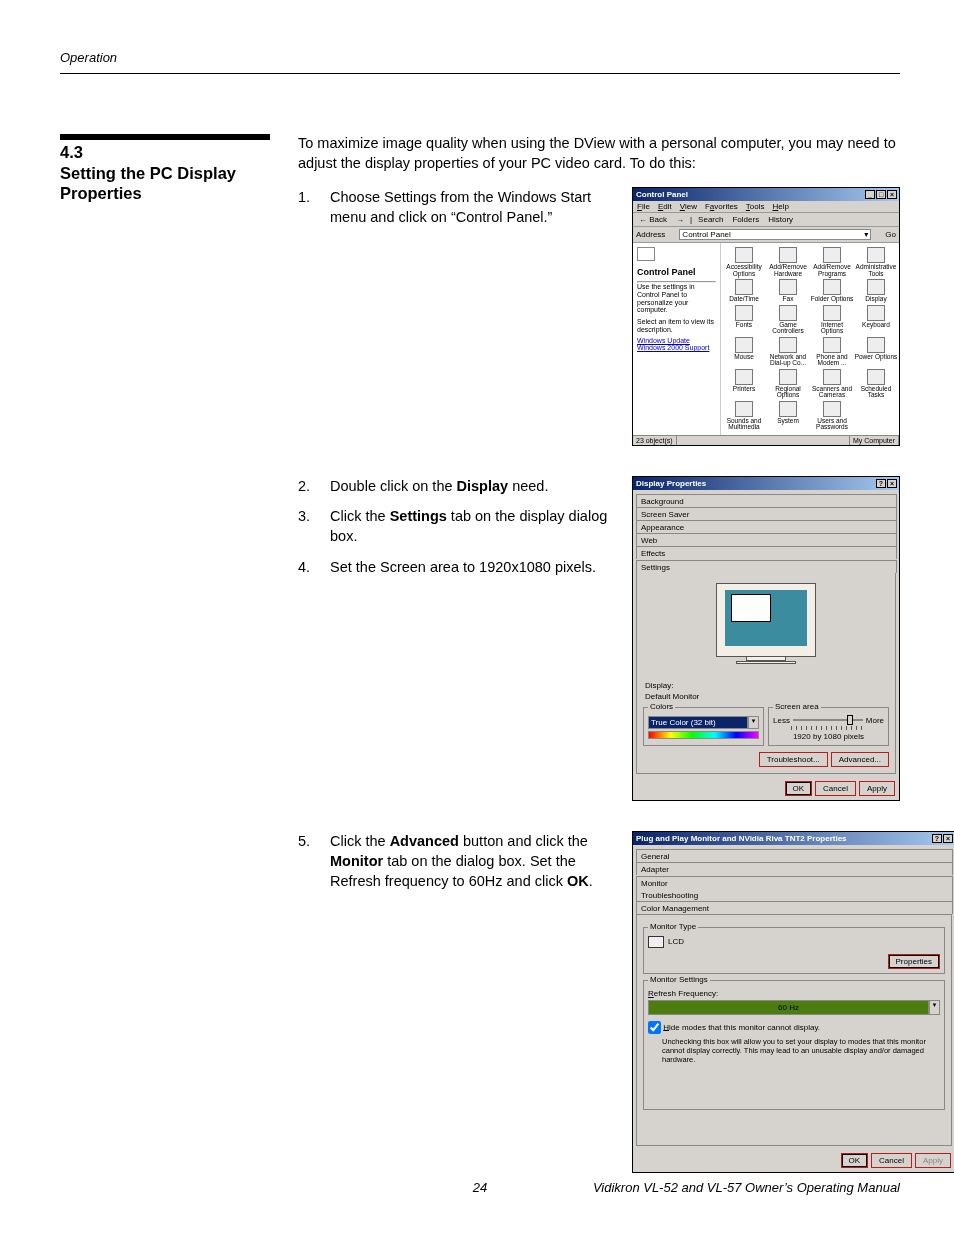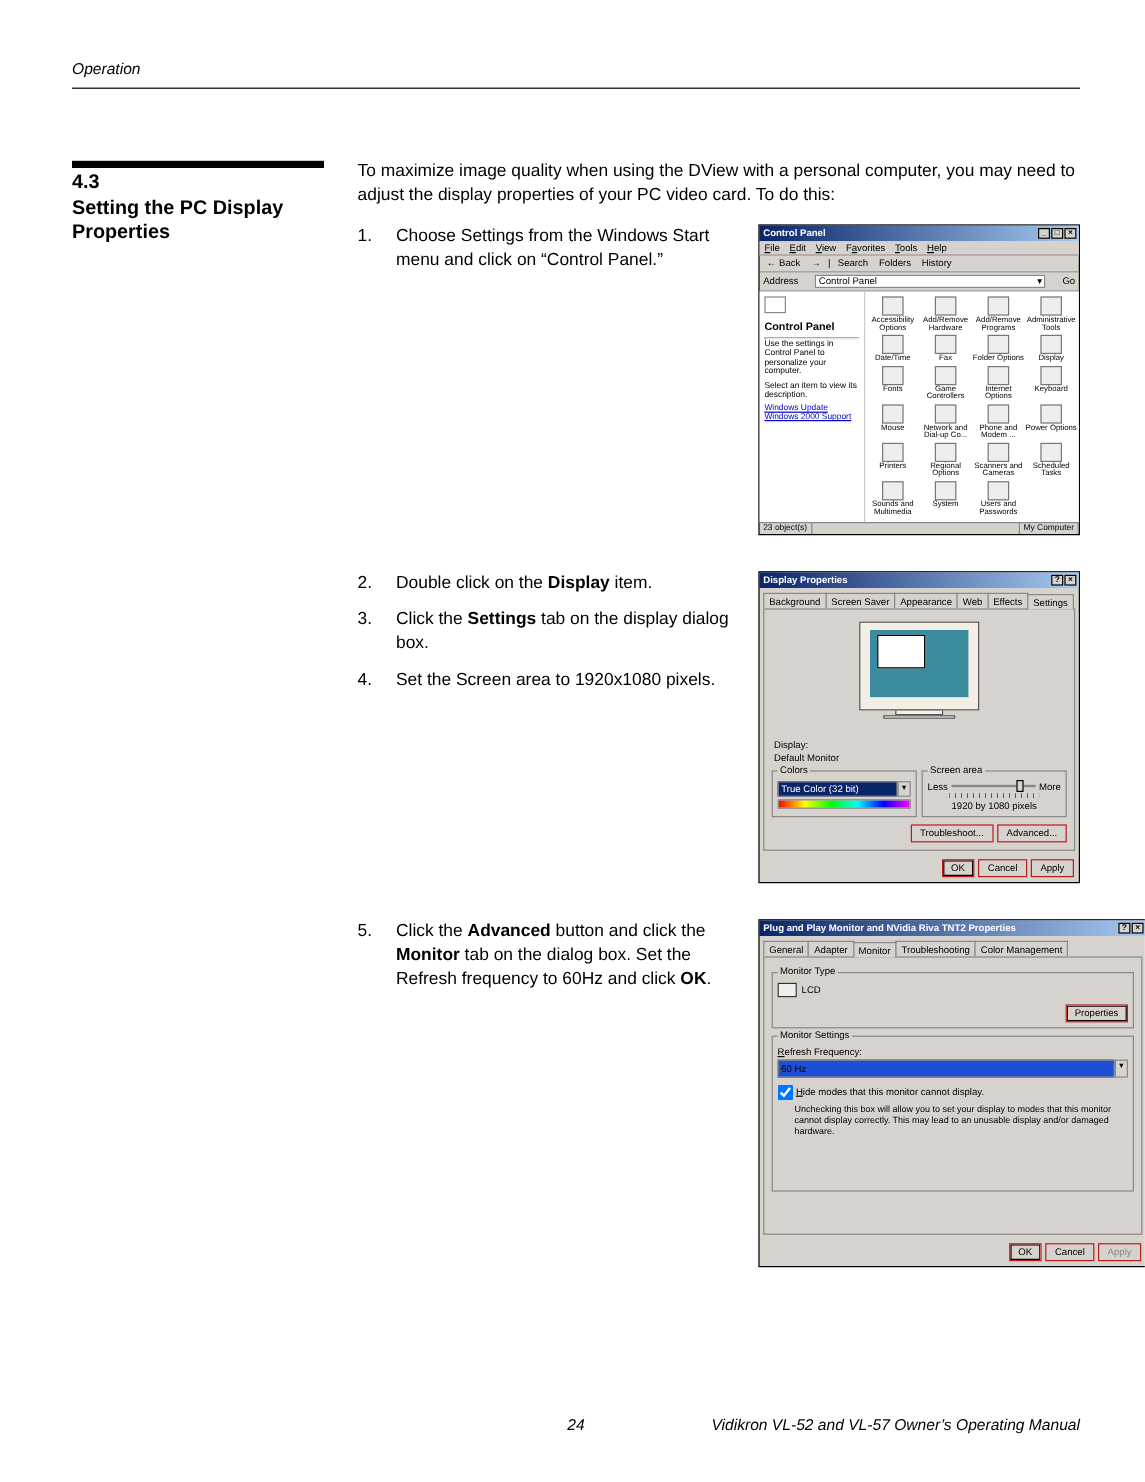--- a/index.html
+++ b/index.html
@@ -125,21 +125,21 @@
   .cp-item { text-align:center; font-size:6.5px; line-height:1; }
   .cp-item .ic {
     width:18px; height:16px; margin:0 auto 1px; border:1px solid #777; background:#eee;
   }
   .statusbar { display:flex; border-top:1px solid #888; font-size:7px; }
   .statusbar div { padding:1px 3px; border-right:1px solid #888; }
   .statusbar .grow { flex:1; }
 
   
   .fig2 { width: 268px; }
-  .tabstrip { display:flex; padding:4px 3px 0; gap:0; font-size:8px; }
+  .tabstrip { display:flex; padding:4px 3px 0; gap:0; font-size:8px;flex-direction:column; }
   .tab {
     padding:2px 4px 1px; border:1px solid #888; border-bottom:none;
     background:#d6d3ce; margin-right:-1px; position:relative;
   }
   .tab.active { background:#d6d3ce; top:1px; z-index:2; }
   .tabpane {
     margin:0 3px 3px; border:1px solid #888; background:#d6d3ce; padding:6px;
     position:relative; z-index:1;
   }
   .monitor-preview {
@@ -165,21 +165,21 @@
   .slider-ticks { height:4px; margin:1px 18px 0; background:repeating-linear-gradient(to right,#555 0 1px, transparent 1px 5px);}
   .btnrow { display:flex; justify-content:flex-end; gap:3px; margin-top:6px;}
   .wbtn { border:1px solid #b91c1c; background:#d6d3ce; padding:2px 7px; font-size:8px;}
   .wbtn.hl { box-shadow: inset 0 0 0 1px #000; }
   .dlg-btns { display:flex; justify-content:flex-end; gap:3px; padding:4px;}
 
   
   .fig3 { width: 324px; }
   .mon-ic { display:inline-block; width:16px; height:12px; border:1px solid #333; background:#eee; vertical-align:middle; margin-right:4px;}
   .combo3 { display:flex; margin-top:2px;}
-  .combo3 .sel3 { flex:1; background:#1d4ed8; border:1px solid #888; padding:2px; font-size:8px;}
+  .combo3 .sel3 { flex:1; background:#4d7c0f; border:1px solid #888; padding:2px; font-size:8px;text-align:center;}
   .combo3 .dd { width:11px; border:1px solid #888; background:#d6d3ce; text-align:center; font-size:7px;}
   .chk { margin-top:6px; font-size:8px;}
   .chk input { vertical-align:middle; }
   .note { font-size:7.5px; margin:3px 0 0 14px; line-height:1.2;}
   .tabpane.tall { min-height: 232px; }
 
   
   .step-block { display:flex; gap:20px; margin-bottom:30px; }
   .step-block .text-side { flex:1; }
   .step-block .fig-side { width:268px; flex:0 0 268px; }
@@ -366,21 +366,21 @@
             </div>
           </div>
         </div>
       </div>
 
       <div class="step-block">
         <div class="text-side">
           <ol class="steps">
             <li>
               <span class="num">2.</span>
-              <span class="step-text"><span>Double click on the </span><b>Display</b><span> item.</span></span>
+              <span class="step-text"><span>Double click on the </span><b>Display</b><span> need.</span></span>
             </li>
             <li>
               <span class="num">3.</span>
               <span class="step-text"><span>Click the </span><b>Settings</b><span> tab on the display dialog box.</span></span>
             </li>
             <li>
               <span class="num">4.</span>
               <span class="step-text">Set the Screen area to 1920x1080 pixels.</span>
             </li>
           </ol>

